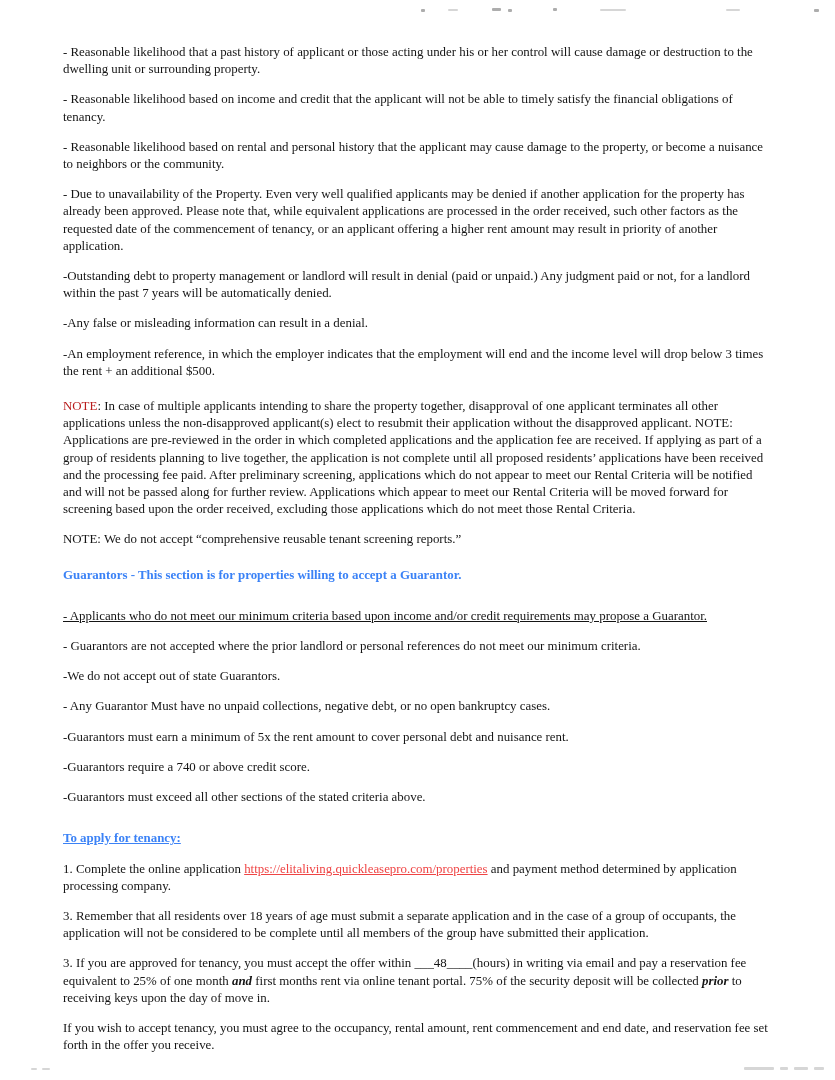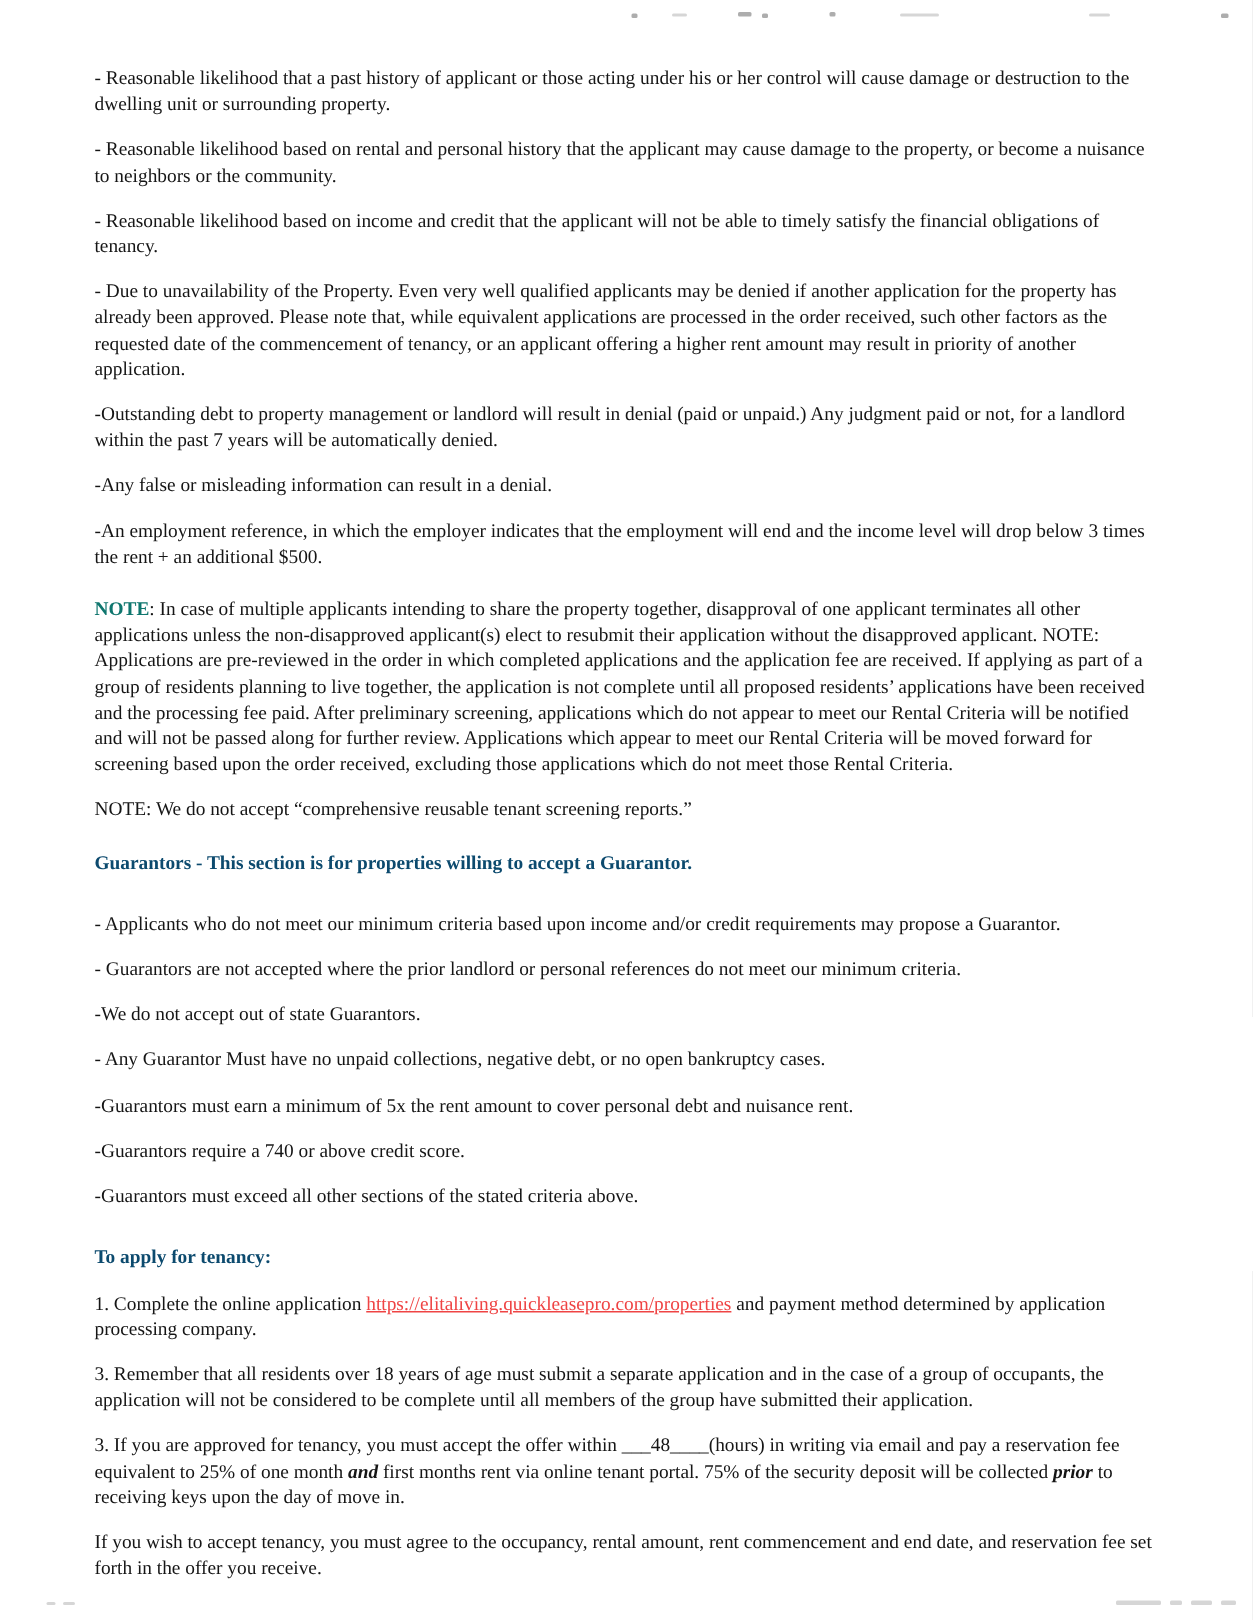--- a/index.html
+++ b/index.html
@@ -12,24 +12,24 @@
     font-family:"Liberation Serif","DejaVu Serif",serif;
     color:#151515;
   }
   .doc-body{
     position:absolute;
     top:44px;left:63px;right:58px;
     font-size:12.9px;
     line-height:17.2px;
   }
   p{margin:0 4px 13px 0;}
-  p.heading{font-weight:bold;color:#0c4a6e;}
+  p.heading{font-weight:bold;color:#3b82f6;}
   p.gap-sm{margin-top:18px;}
-  p.gap-md{margin-top:24px;}
-  .run-note-label{color:#0f766e;font-weight:bold;}
+  p.gap-md{margin-top:24px;text-decoration:underline;}
+  .run-note-label{color:#b91c1c;}
   .run-bold-italic{font-weight:bold;font-style:italic;}
   a{color:#ef4444;text-decoration:underline;cursor:pointer;}
   
   .artifact{position:absolute;background:#6a6a6a;opacity:.55;border-radius:1px;}
   .artifact.faint{opacity:.28;}
 </style>
 </head>
 <body>
 
 <div class="page">
@@ -38,22 +38,22 @@
   <div class="artifact faint" style="left:448px;top:9px;width:10px;height:2px;"></div>
   <div class="artifact" style="left:492px;top:8px;width:9px;height:3px;"></div>
   <div class="artifact" style="left:508px;top:9px;width:4px;height:3px;"></div>
   <div class="artifact" style="left:553px;top:8px;width:4px;height:3px;"></div>
   <div class="artifact faint" style="left:600px;top:9px;width:26px;height:2px;"></div>
   <div class="artifact faint" style="left:726px;top:9px;width:14px;height:2px;"></div>
   <div class="artifact" style="left:814px;top:9px;width:5px;height:3px;"></div>
 
   <div class="doc-body">
       <p class="body"><span>- Reasonable likelihood that a past history of applicant or those acting under his or her control will cause damage or destruction to the dwelling unit or surrounding property.</span></p>
+      <p class="body"><span>- Reasonable likelihood based on income and credit that the applicant will not be able to timely satisfy the financial obligations of tenancy.</span></p>
       <p class="body"><span>- Reasonable likelihood based on rental and personal history that the applicant may cause damage to the property, or become a nuisance to neighbors or the community.</span></p>
-      <p class="body"><span>- Reasonable likelihood based on income and credit that the applicant will not be able to timely satisfy the financial obligations of tenancy.</span></p>
       <p class="body"><span>- Due to unavailability of the Property. Even very well qualified applicants may be denied if another application for the property has already been approved. Please note that, while equivalent applications are processed in the order received, such other factors as the requested date of the commencement of tenancy, or an applicant offering a higher rent amount may result in priority of another application.</span></p>
       <p class="body"><span>-Outstanding debt to property management or landlord will result in denial (paid or unpaid.) Any judgment paid or not, for a landlord within the past 7 years will be automatically denied.</span></p>
       <p class="body"><span>-Any false or misleading information can result in a denial.</span></p>
       <p class="body"><span>-An employment reference, in which the employer indicates that the employment will end and the income level will drop below 3 times the rent + an additional $500.</span></p>
       <p class="body gap-sm"><span class="run-note-label">NOTE</span><span>: In case of multiple applicants intending to share the property together, disapproval of one applicant terminates all other applications unless the non-disapproved applicant(s) elect to resubmit their application without the disapproved applicant. NOTE: Applications are pre-reviewed in the order in which completed applications and the application fee are received. If applying as part of a group of residents planning to live together, the application is not complete until all proposed residents’ applications have been received and the processing fee paid. After preliminary screening, applications which do not appear to meet our Rental Criteria will be notified and will not be passed along for further review. Applications which appear to meet our Rental Criteria will be moved forward for screening based upon the order received, excluding those applications which do not meet those Rental Criteria.</span></p>
       <p class="body"><span>NOTE: We do not accept “comprehensive reusable tenant screening reports.”</span></p>
       <p class="heading gap-sm"><span>Guarantors - This section is for properties willing to accept a Guarantor.</span></p>
       <p class="body gap-md"><span>- Applicants who do not meet our minimum criteria based upon income and/or credit requirements may propose a Guarantor.</span></p>
       <p class="body"><span>- Guarantors are not accepted where the prior landlord or personal references do not meet our minimum criteria.</span></p>
       <p class="body"><span>-We do not accept out of state Guarantors.</span></p>

